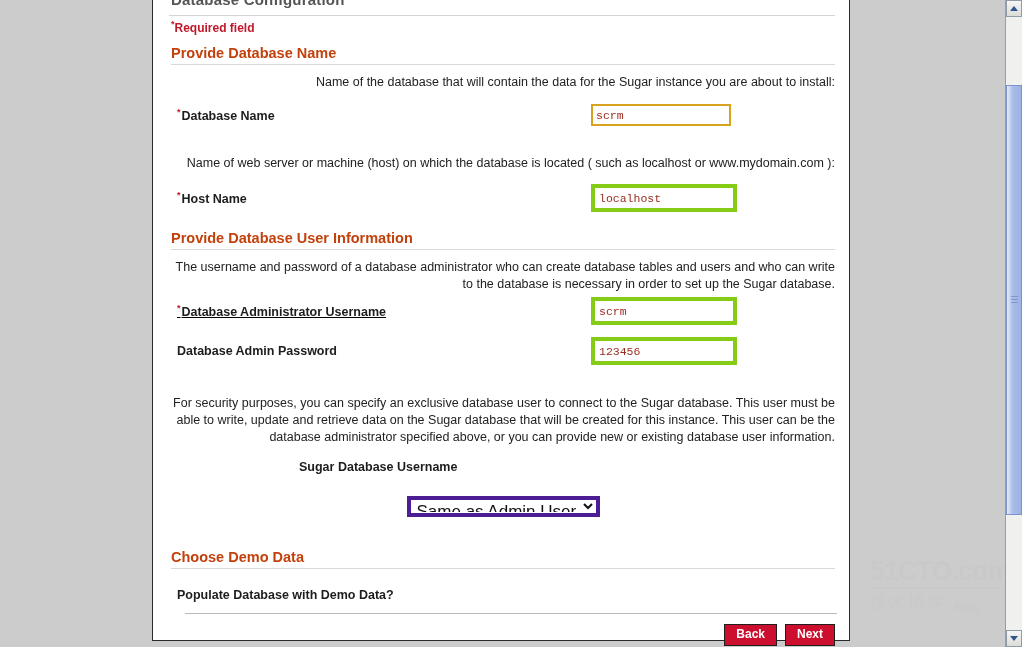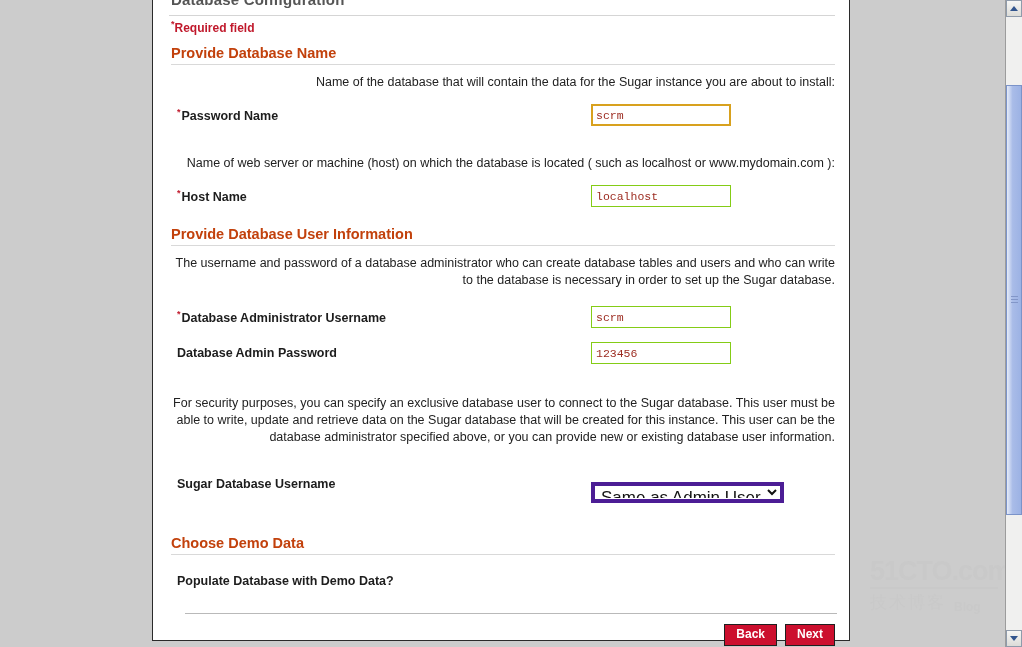--- a/index.html
+++ b/index.html
@@ -167,21 +167,21 @@
   .field-control {
     flex: 1;
   }
 
   input.txt {
     width: 130px;
     height: 18px;
     font-family: "Liberation Mono", monospace;
     font-size: 11.5px;
     color: #9c2b20;
-    border: 1px solid #84cc16;
+    border: 4px solid #84cc16;
     background: #ffffff;
     padding: 1px 4px;
     box-sizing: content-box;
     outline: none;
   }
   input.txt.focused {
     border: 2px solid #d8a11e;
     padding: 0 3px;
   }
 
@@ -308,21 +308,21 @@
         <span class="star">*</span><span>Required field</span>
       </div>
 
       <div class="sec-head">Provide Database Name</div>
       <div class="sec-head-rule"></div>
 
       <div class="para">Name of the database that will contain the data for the Sugar instance you are about to install:</div>
 
       <div class="field-row">
         <div class="field-label">
-          <span class="star">*</span><span>Password Name</span>
+          <span class="star">*</span><span>Database Name</span>
         </div>
         <div class="field-control">
           <input class="txt focused" type="text" id="inp-database-name" value="scrm" style="">
         </div>
       </div>
 
       <div class="para" style="margin-top:28px;">Name of web server or machine (host) on which the database is located ( such as localhost or www.mydomain.com ):</div>
 
       <div class="field-row">
         <div class="field-label">
@@ -331,41 +331,41 @@
         <div class="field-control">
           <input class="txt" type="text" id="inp-host-name" value="localhost" style="">
         </div>
       </div>
 
       <div class="sec-head" style="margin-top:18px;">Provide Database User Information</div>
       <div class="sec-head-rule"></div>
 
       <div class="para">The username and password of a database administrator who can create database tables and users and who can write to the database is necessary in order to set up the Sugar database.</div>
 
-      <div class="field-row" style="margin-top:16px;">
+      <div class="field-row" style="margin-top:4px;text-decoration:underline;">
         <div class="field-label">
           <span class="star">*</span><span>Database Administrator Username</span>
         </div>
         <div class="field-control">
           <input class="txt" type="text" id="inp-admin-username" value="scrm" style="">
         </div>
       </div>
 
       <div class="field-row">
         <div class="field-label">
           <span>Database Admin Password</span>
         </div>
         <div class="field-control">
           <input class="txt" type="text" id="inp-admin-password" value="123456" style="">
         </div>
       </div>
 
       <div class="para" style="margin-top:30px;">For security purposes, you can specify an exclusive database user to connect to the Sugar database. This user must be able to write, update and retrieve data on the Sugar database that will be created for this instance. This user can be the database administrator specified above, or you can provide new or existing database user information.</div>
 
-      <div class="field-row" style="margin-top:14px;">
+      <div class="field-row" style="margin-top:14px;flex-direction:column;">
         <div class="field-label">
           <span>Sugar Database Username</span>
         </div>
         <div class="field-control">
           <select class="sel" id="sel-sugar-db-username"><option value="Same as Admin User">Same as Admin User</option><option value="Provide existing user">Provide existing user</option><option value="Define user to create">Define user to create</option></select>
         </div>
       </div>
 
       <div class="sec-head" style="margin-top:28px;">Choose Demo Data</div>
       <div class="sec-head-rule"></div>

